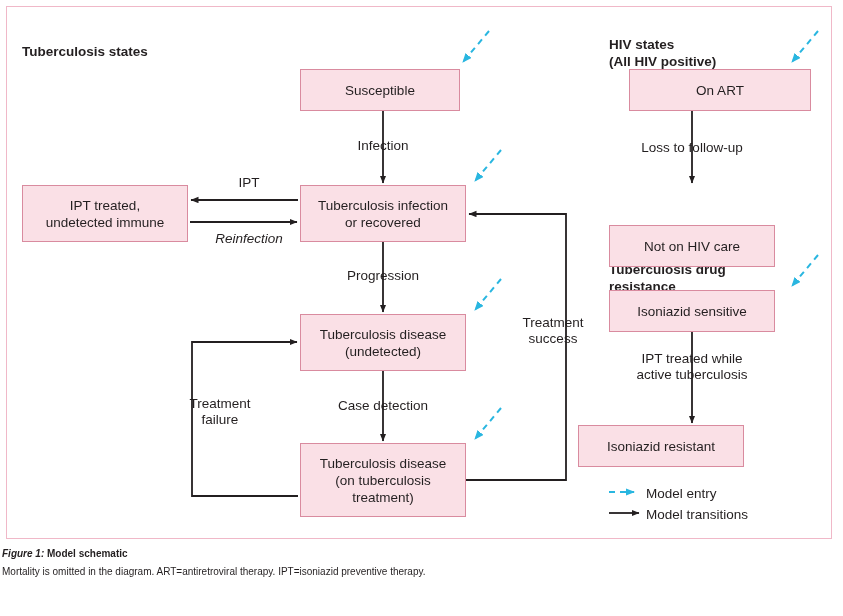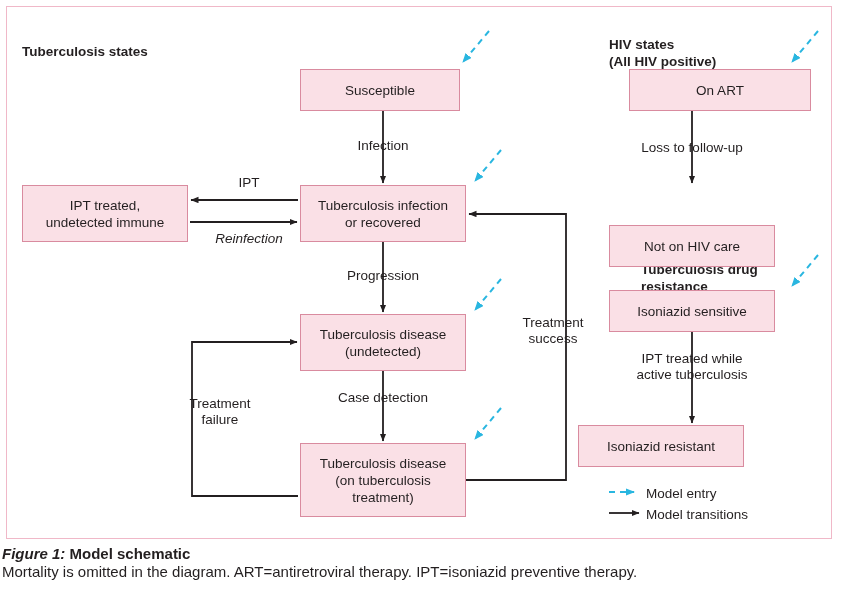--- a/index.html
+++ b/index.html
@@ -69,21 +69,21 @@
     top: 0;
     width: 843px;
     height: 616px;
     pointer-events: none;
   }
   #caption {
     position: absolute;
     left: 2px;
     top: 545px;
     width: 830px;
-    font-size: 15px;
+    font-size: 10px;
     line-height: 18px;
     color: #231f20;
   }
   #caption .cap-head {
     font-weight: bold;
   }
   #caption .cap-head .fig {
     font-style: italic;
     font-weight: bold;
   }
@@ -96,21 +96,21 @@
 
 <div id="page">
 
   <div id="frame"></div>
 
   <div class="section-title" style="left:22px; top:6px;margin-top:37px;">Tuberculosis states</div>
 
   <div class="section-title" style="left:609px; top:36px;">HIV states
 (All HIV positive)</div>
 
-  <div class="section-title" style="left:609px; top:261px;margin-left:32px;">Tuberculosis drug
+  <div class="section-title" style="left:609px; top:261px;">Tuberculosis drug
 resistance</div>
 
   <div class="node" style="left:300px; top:69px; width:160px; height:42px;">Susceptible</div>
 
   <div class="node" style="left:300px; top:185px; width:166px; height:57px;">Tuberculosis infection
 or recovered</div>
 
   <div class="node" style="left:22px; top:185px; width:166px; height:57px;">IPT treated,
 undetected immune</div>
 
@@ -130,21 +130,21 @@
   <div class="node" style="left:578px; top:425px; width:166px; height:42px;">Isoniazid resistant</div>
 
   <div class="edge-label" style="left:303px; top:138px; width:160px;">Infection</div>
 
   <div class="edge-label" style="left:213px; top:175px; width:72px;">IPT</div>
 
   <div class="edge-label" style="left:198px; top:231px; width:102px;font-style:italic;">Reinfection</div>
 
   <div class="edge-label" style="left:303px; top:268px; width:160px;">Progression</div>
 
-  <div class="edge-label" style="left:303px; top:390px; width:160px;">Case detection</div>
+  <div class="edge-label" style="left:303px; top:398px; width:160px;">Case detection</div>
 
   <div class="edge-label" style="left:505px; top:315px; width:96px;">Treatment
 success</div>
 
   <div class="edge-label" style="left:170px; top:396px; width:100px;">Treatment
 failure</div>
 
   <div class="edge-label" style="left:609px; top:140px; width:166px;">Loss to follow-up</div>
 
   <div class="edge-label" style="left:609px; top:351px; width:166px;">IPT treated while

